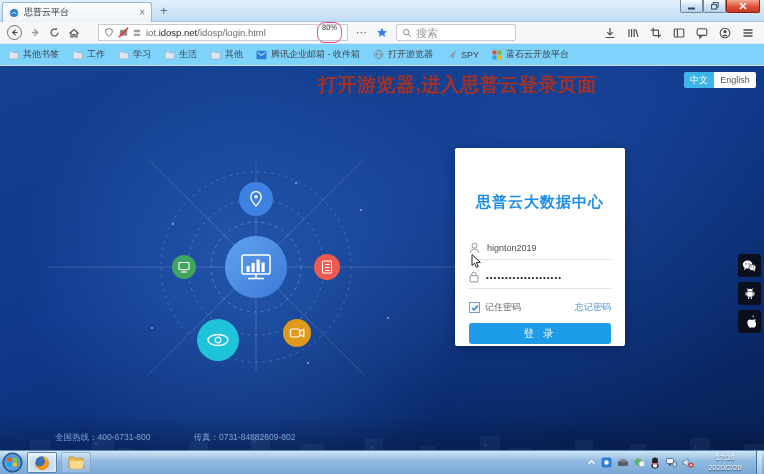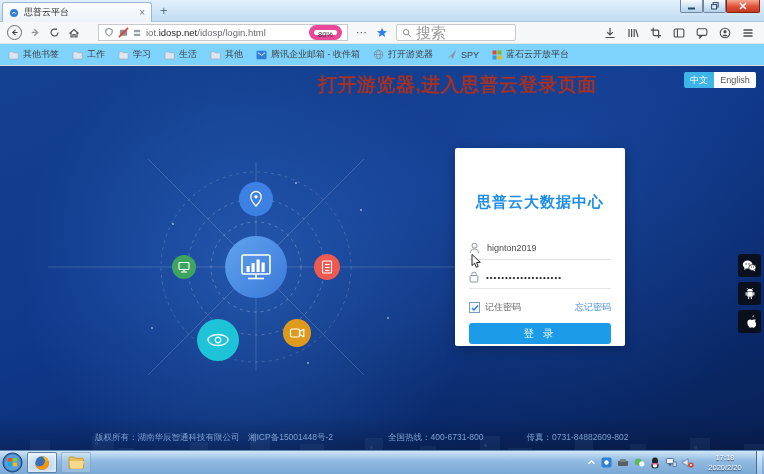--- a/index.html
+++ b/index.html
@@ -21,25 +21,25 @@
   .wbtn.close { width:34px; background:linear-gradient(#f6a894,#e05136 55%,#c03а22); background:linear-gradient(#f6a894,#e05136 55%,#c03a22); border-color:#8e2212; }
 
   
   .navbar { height:22px; background:#f6f7f8; border-bottom:1px solid #e2e5e9; display:flex; align-items:center; padding:0 7px; gap:8px; }
   .navbtn { display:flex; align-items:center; justify-content:center; }
   .backcircle { width:15px; height:15px; border:1.3px solid #6d6d6d; border-radius:50%; }
   .urlbar { width:250px; height:17px; background:#fff; border:1px solid #c8c8cd; border-radius:0;
             display:flex; align-items:center; padding:0 5px; gap:4px; margin-left:10px; }
   .urltext { font-size:9.5px; white-space:nowrap; overflow:hidden; }
   .urltext .dim { color:#6b6b70; } .urltext .dom { color:#1c1c1f; }
-  .zoompill { margin-left:auto; border:5px solid #ec4899; border-radius:8px; font-size:7.5px; color:#2f2f33; padding:0 4px; height:15px; line-height:10px; }
+  .zoompill { margin-left:auto; border:1px solid #ec4899; border-radius:8px; font-size:7.5px; color:#2f2f33; padding:0 4px; height:21px; line-height:10px; }
   .more { font-size:11px; color:#555; letter-spacing:1px; }
   .searchbar { width:120px; height:17px; background:#fff; border:1px solid #c8c8cd; border-radius:2px;
                display:flex; align-items:center; padding:0 5px; gap:4px; }
-  .searchbar input { border:none; outline:none; width:80px; font-size:15px; color:#333; background:transparent; font-family:inherit; }
+  .searchbar input { border:none; outline:none; width:80px; font-size:11px; color:#333; background:transparent; font-family:inherit; }
   .searchbar input::placeholder { color:#9a9a9a; }
   .navicons { margin-left:auto; display:flex; align-items:center; gap:11px; padding-right:3px; }
 
   
   .bookmarksbar { height:22px; background:#7dd3fc; border-bottom:1px solid #d9dde2; display:flex; align-items:center; gap:13px; padding:0 8px; font-size:9px; color:#3f3f42; white-space:nowrap; }
   .bm { display:flex; align-items:center; gap:4px; }
 
   
   .viewport { position:absolute; left:0; right:0; top:66px; height:408px; overflow:hidden;
     background:
@@ -454,21 +454,20 @@
           <rect x="104" y="22" width="3" height="3"></rect>
         <rect x="253" y="12" width="3" height="3"></rect>
           <rect x="370" y="18" width="3" height="3"></rect>
         <rect x="484" y="16" width="3" height="3"></rect>
           <rect x="694" y="18" width="3" height="3"></rect>
       </g>
     </svg>
     <div class="bottom-shade"></div>
 
     <div class="footer">
-      <span class="f1">版权所有：湖南华辰智通科技有限公司　湘ICP备15001448号-2</span>
       <span class="f2">全国热线：400-6731-800</span>
       <span class="f3">传真：0731-84882609-802</span>
     </div>
   </div>
 
   <div class="taskbar">
     <svg width="21" height="21" viewBox="0 0 21 21">
       <circle cx="10.5" cy="10.5" r="9.6" fill="#2f6fb4" stroke="#1c4a7c" stroke-width="1"></circle>
       <circle cx="10.5" cy="10.5" r="8.2" fill="#5e9bd6"></circle>
       <rect x="5.6" y="6" width="4.2" height="3.6" rx=".6" fill="#f1511b"></rect>

